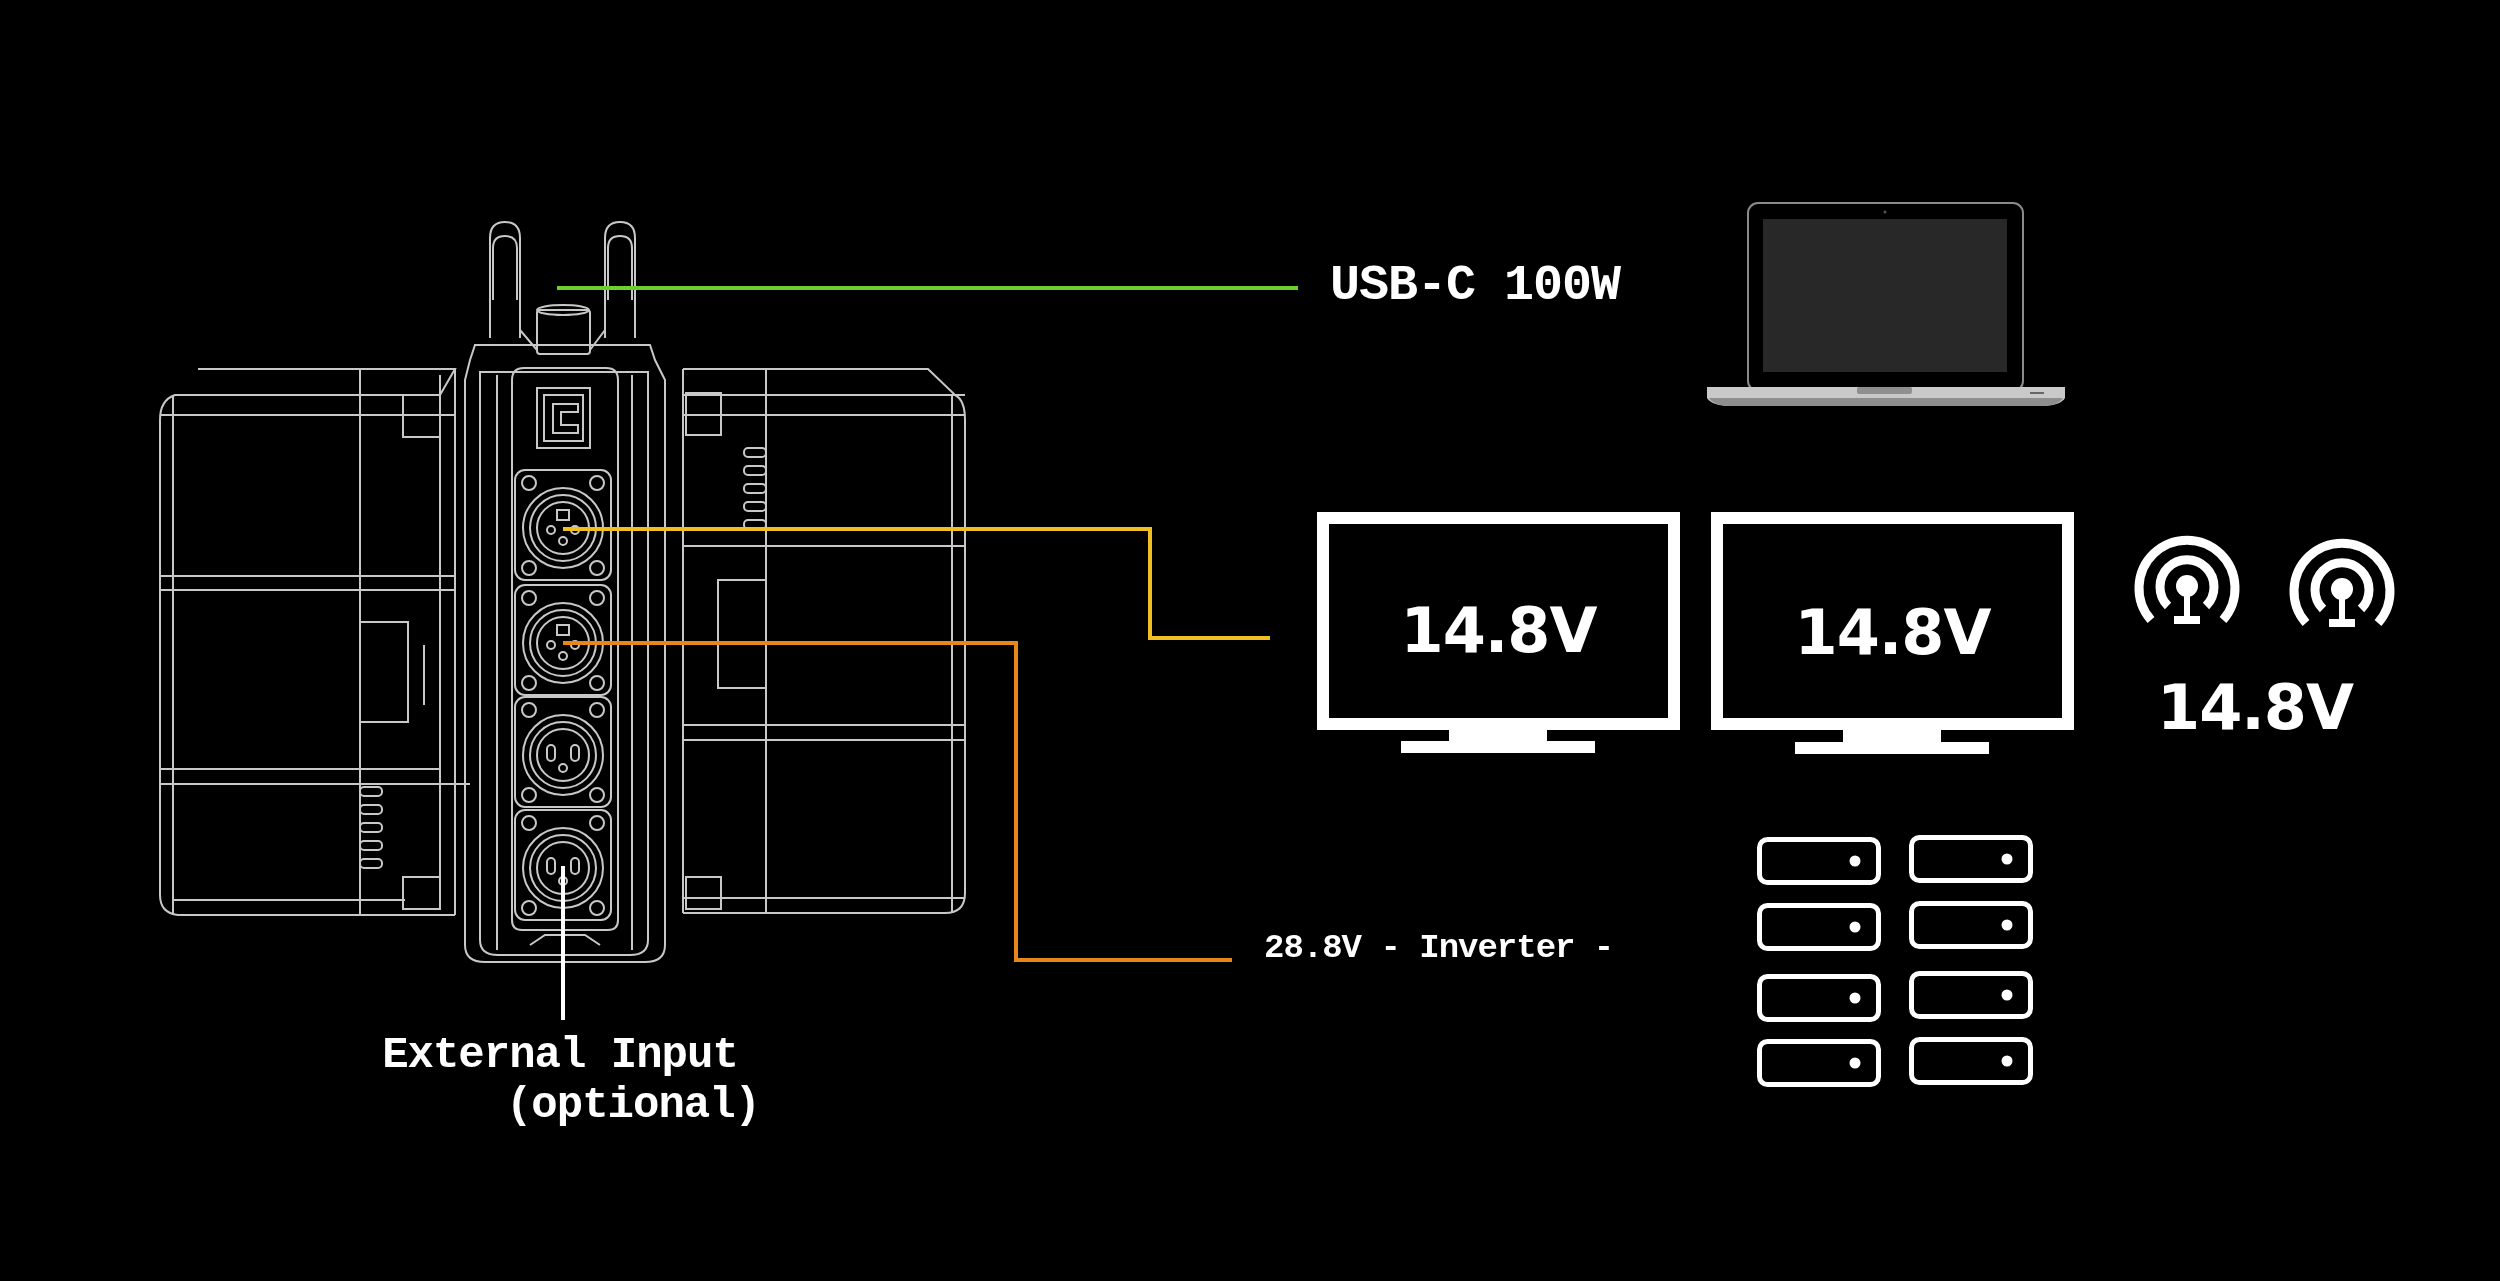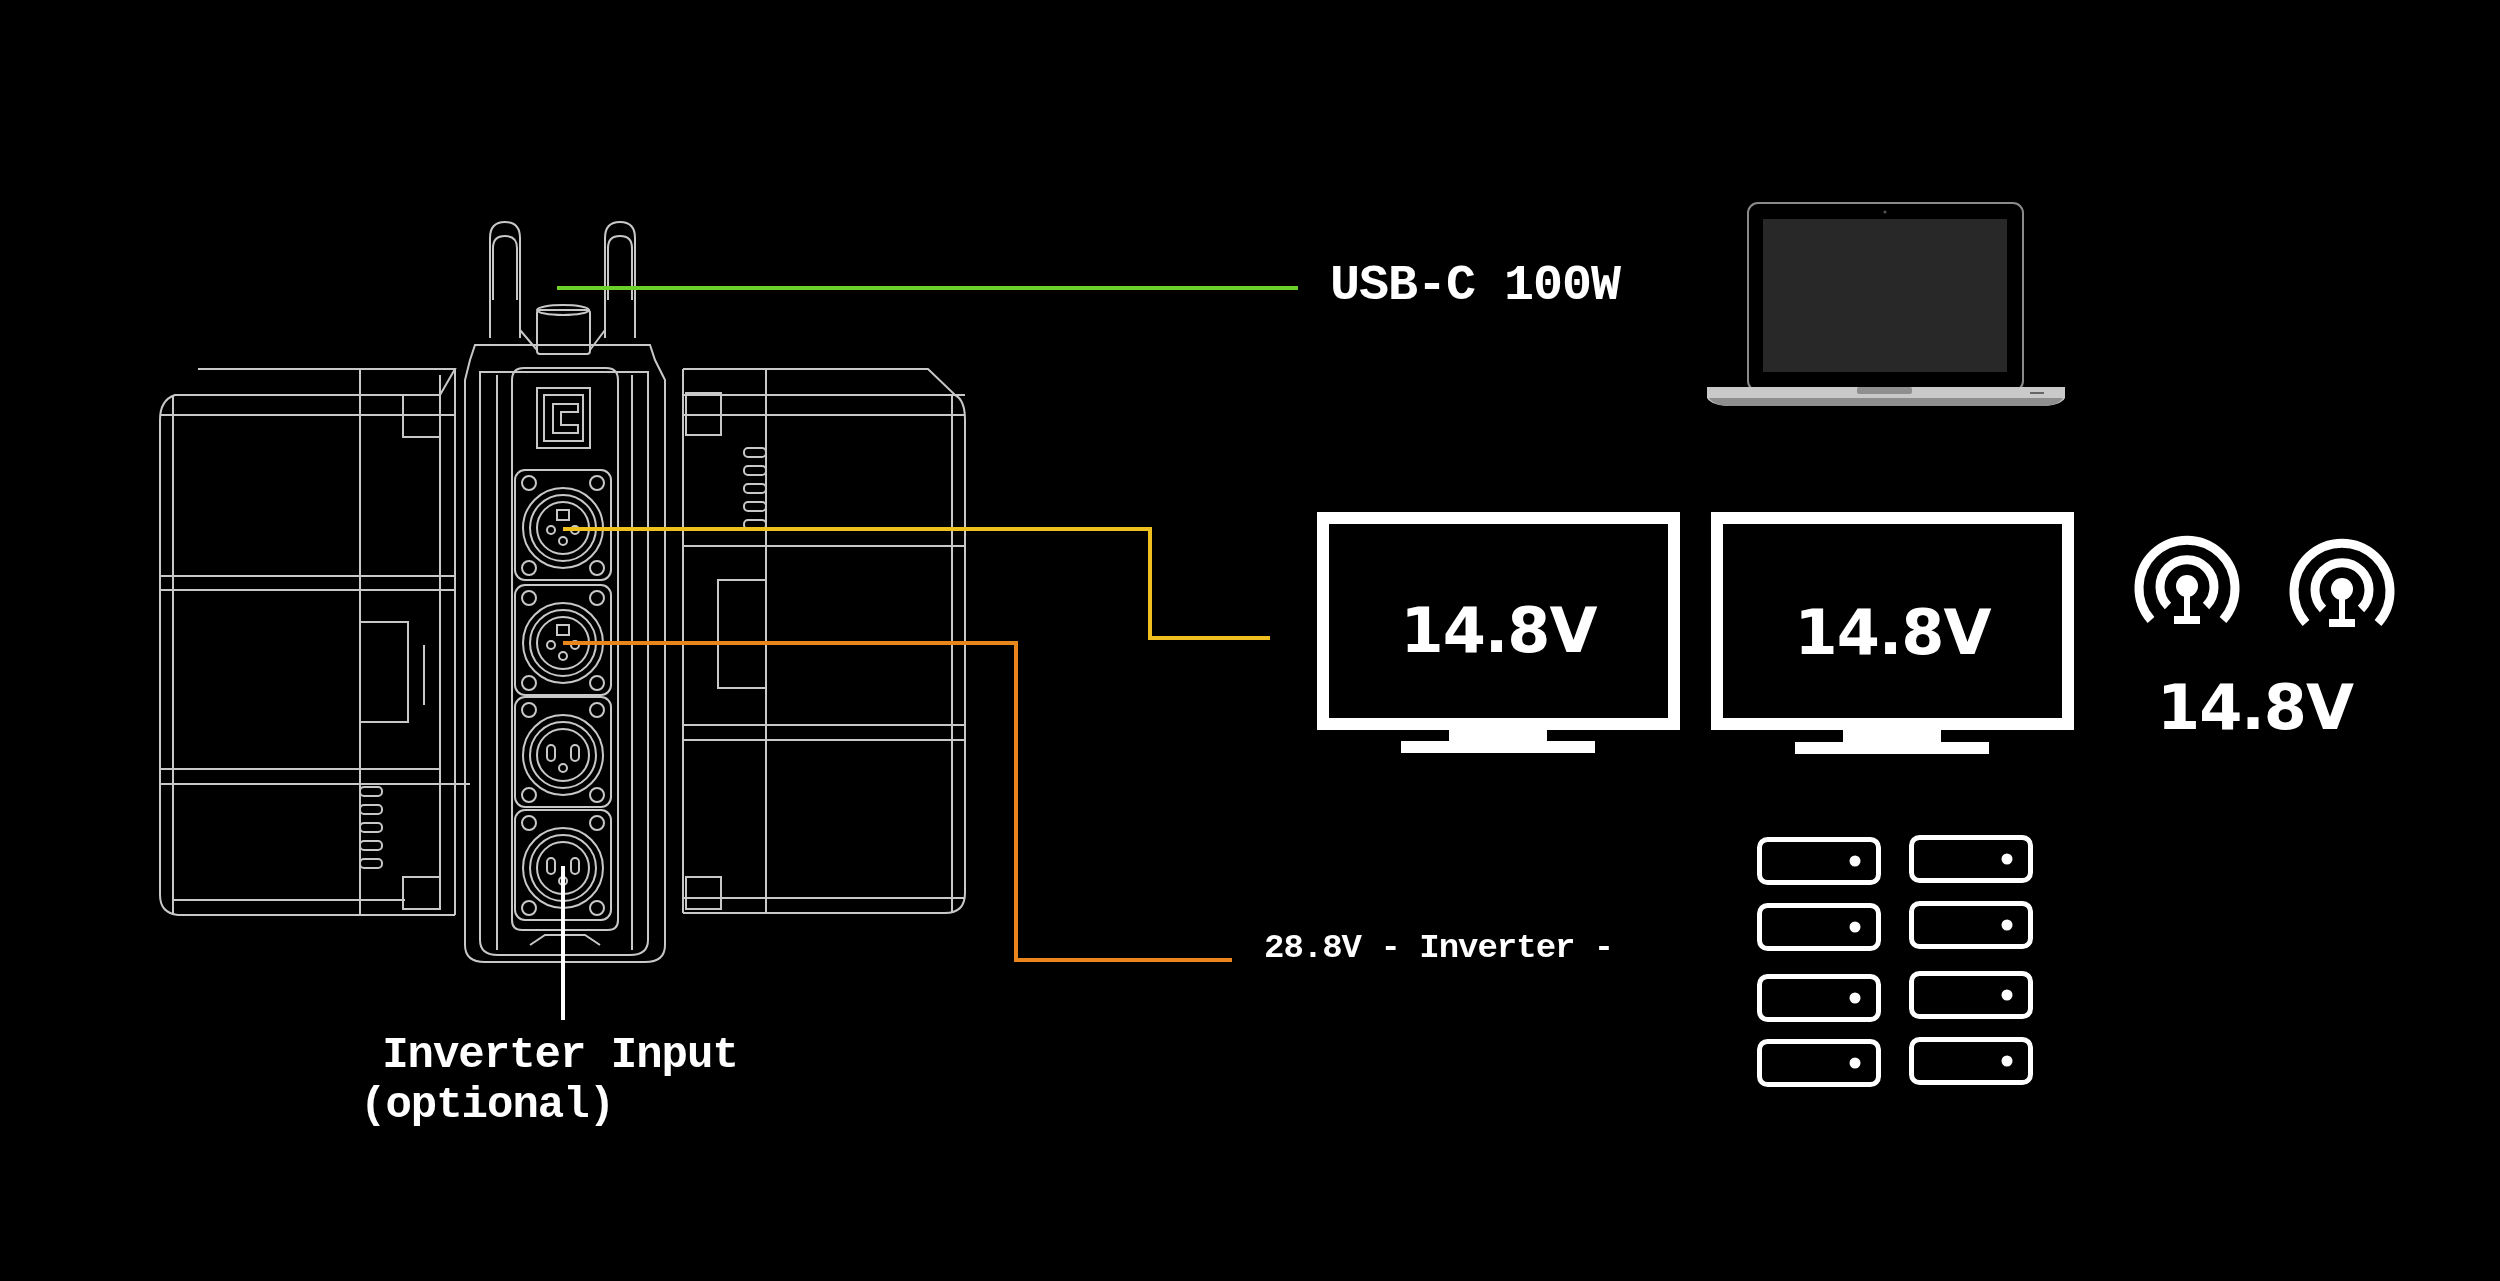--- a/index.html
+++ b/index.html
@@ -230,14 +230,14 @@
       <circle cx="2007" cy="995" r="5.5" fill="#fff"></circle>
     </g>
     <g>
       <rect x="1911.5" y="1039.5" width="119" height="43" rx="8" fill="none" stroke="#fff" stroke-width="5"></rect>
       <circle cx="2007" cy="1061" r="5.5" fill="#fff"></circle>
     </g>
   </svg>
 
 <div class="label" style="left:1330px; top:257px; font-size:50px; letter-spacing:-1px;">USB-C 100W</div>
 <div class="label" style="left:1264px; top:929px; font-size:34px; letter-spacing:-1px;">28.8V - Inverter -</div>
-<div class="label" style="left:360px; top:1030px; width:400px; text-align:center; font-size:44px; letter-spacing:-1px;">Inverter Input</div>
-<div class="label" style="left:360px; top:1080px; width:400px; text-align:left; font-size:44px; letter-spacing:-1px;">(optional)</div>
+<div class="label" style="left:360px; top:1030px; width:400px; text-align:center; font-size:44px; letter-spacing:-1px;">External Input</div>
+<div class="label" style="left:360px; top:1080px; width:400px; text-align:right; font-size:44px; letter-spacing:-1px;">(optional)</div>
 
 </body></html>

